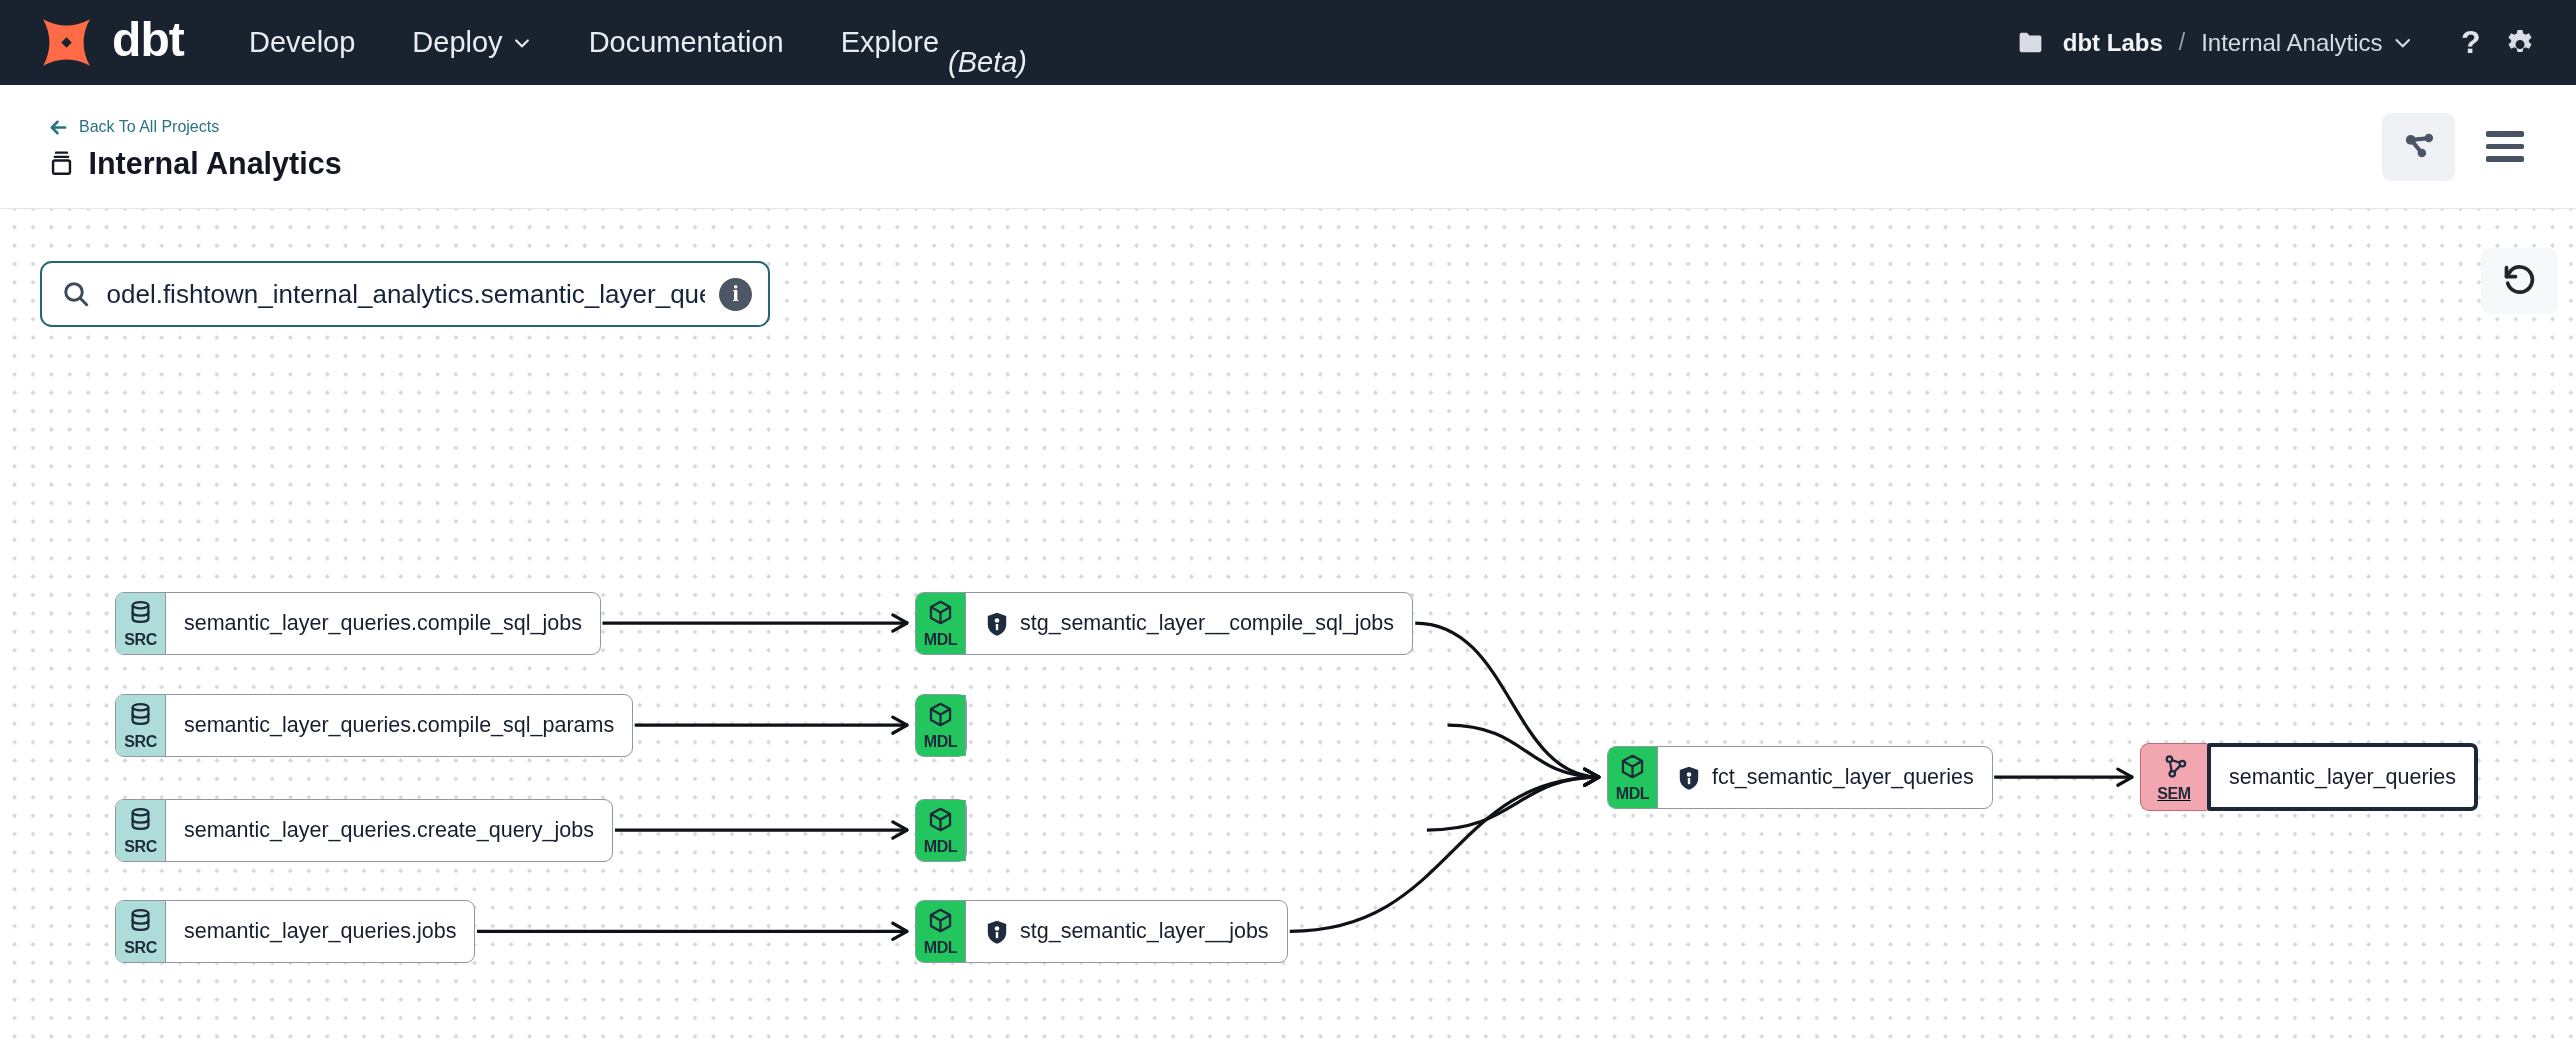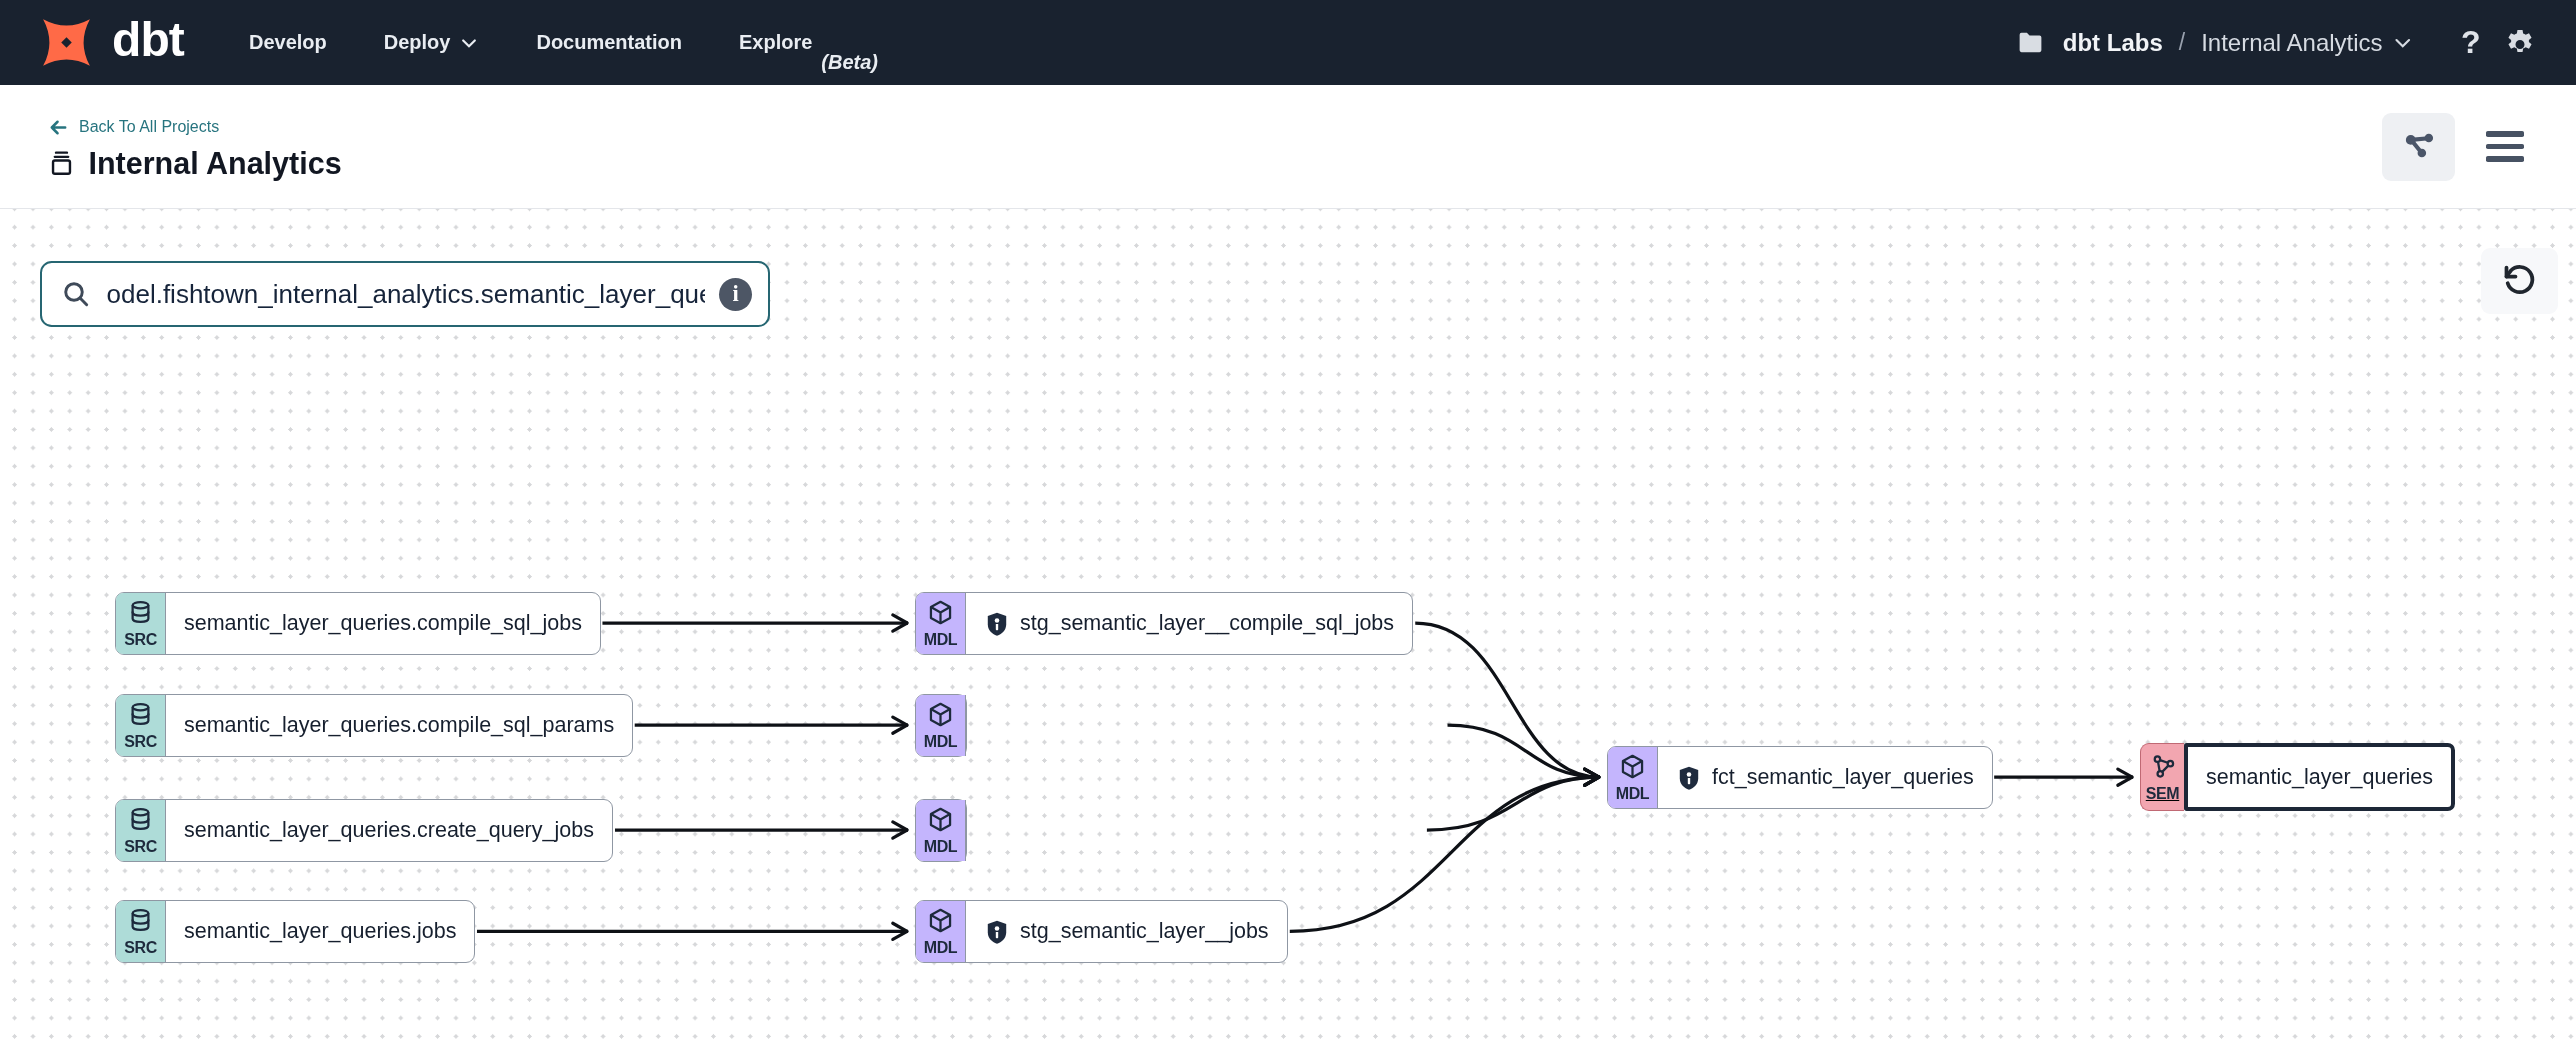--- a/index.html
+++ b/index.html
@@ -11,21 +11,21 @@
   }
 
   
   .navbar {
     height:85px; background:#19222f; display:flex; align-items:center;
     padding:0 38px;
   }
   .logo { display:flex; align-items:center; gap:17px; cursor:pointer; }
   .logo-text { color:#ffffff; font-size:48px; font-weight:800; letter-spacing:-0.9px; line-height:1; padding-bottom:5.4px;}
   .nav-items { display:flex; gap:57px; margin-left:65px; }
-  .nav-item { color:#e9edf2; font-size:20px; font-weight:700; display:flex; align-items:center; gap:9px; cursor:pointer; }
+  .nav-item { color:#e9edf2; font-size:29px; font-weight:400; display:flex; align-items:center; gap:9px; cursor:pointer; }
   .nav-item .beta { font-style:italic;margin-top:40px; }
   .nav-right { margin-left:auto; display:flex; align-items:center; gap:16px; }
   .crumb-account { color:#f2f4f7; font-size:24px; font-weight:700; display:flex; align-items:center; gap:18px; cursor:pointer;}
   .crumb-sep { color:#99a1ae; font-size:23px; }
   .crumb-project { color:#d6dbe2; font-size:24px; display:flex; align-items:center; gap:9px; cursor:pointer;}
   .help-q { color:#dfe3e9; font-size:32px; font-weight:700; margin-left:32px; cursor:pointer; }
   .gear-wrap { cursor:pointer; display:flex; margin-left:5.4px;}
 
   
   .subheader {
@@ -73,31 +73,31 @@
   #edge-svg { position:absolute; left:0; top:0; z-index:1; }
   .node {
     position:absolute; display:inline-flex; align-items:stretch; height:63px;
     background:#ffffff; border:1.8px solid #8f97a3; border-radius:9px; z-index:2; cursor:pointer;
   }
   .node .badge {
     width:50px; flex:none; display:flex; flex-direction:column; align-items:center; justify-content:center;
     gap:5px; border-right:1.8px solid #8f97a3; border-radius:7.2px 0 0 7.2px; padding-top:1.8px;
   }
   .kind-source .badge { background:#aedcd8; }
-  .kind-model  .badge { background:#c4b5fd; }
+  .kind-model  .badge { background:#22c55e; }
   .badge-label { font-size:16px; font-weight:700; color:#1d2a3c; letter-spacing:-0.4px; }
   .node .nbody {
     display:flex; align-items:center; padding:0 18px; gap:10px;
     font-size:21.5px; color:#161f2e; white-space:nowrap;
   }
   
   .kind-semantic { border:none; background:transparent; height:68px; border-radius:0; }
   .kind-semantic .badge {
     background:#f2a6b0; border:1.8px solid #c06974; border-right:none;
-    border-radius:9px 0 0 9px; width:44px;text-decoration:underline;
+    border-radius:9px 0 0 9px; width:67px;text-decoration:underline;
   }
   .kind-semantic .nbody {
     background:#ffffff; border:4.5px solid #1d2737; border-radius:2.7px 7.2px 7.2px 2.7px;
   }
   .shield-wrap { display:flex; flex:none; }
 </style>
 </head>
 <body>
 
 <header class="navbar">

